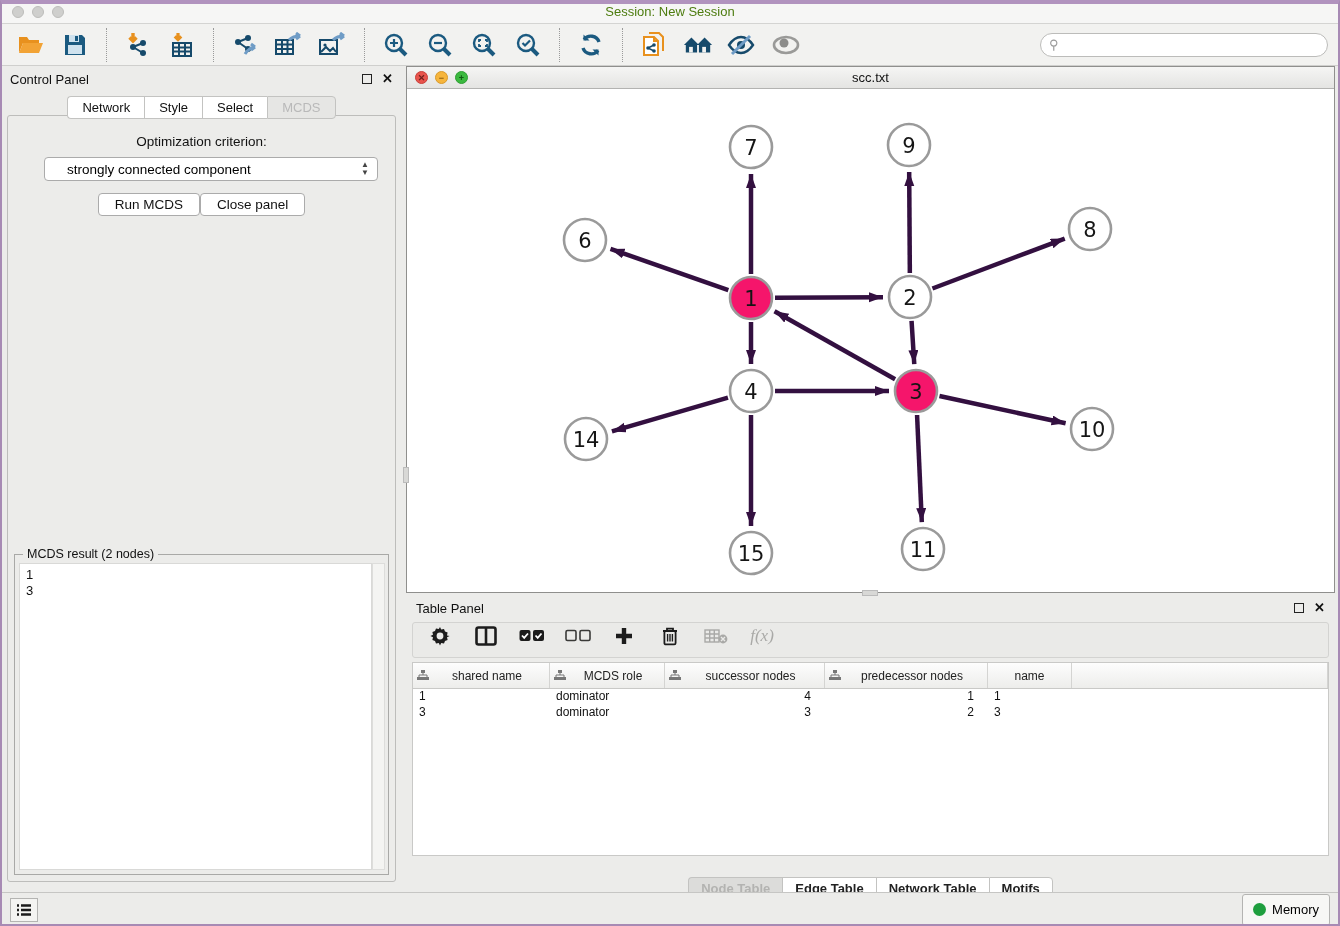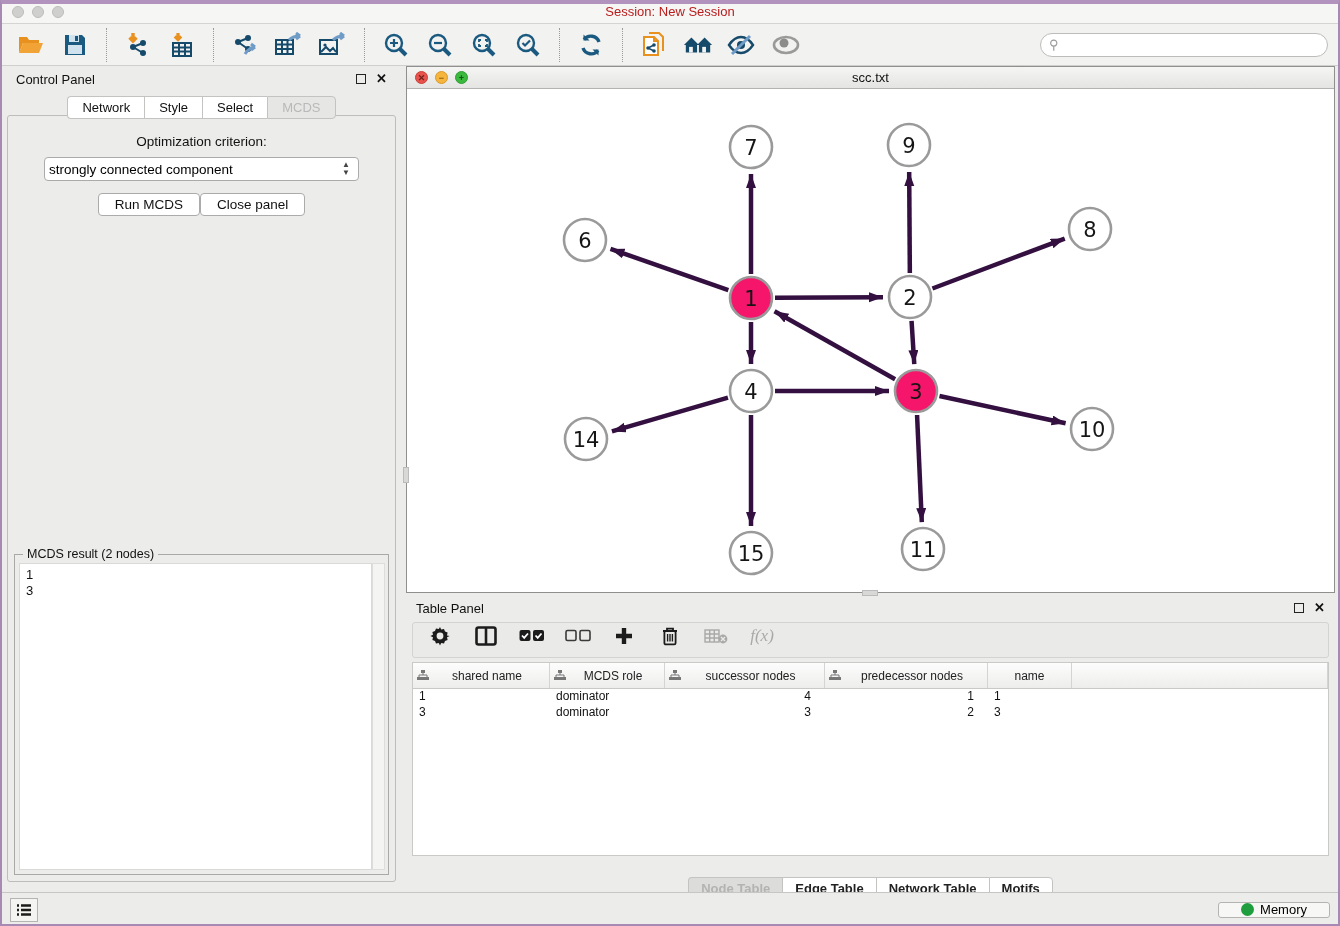--- a/index.html
+++ b/index.html
@@ -4,45 +4,45 @@
 <style>
   * { margin:0; padding:0; box-sizing:border-box; }
   html,body { width:1340px; height:926px; }
   body { font-family:"Liberation Sans", sans-serif; background:#ececea; position:relative; overflow:hidden; }
   .frame { position:absolute; inset:0; border:2px solid #a78ab4; border-top:4px solid #b193be; pointer-events:none; z-index:90; }
 
   
   .titlebar { position:absolute; left:0; top:0; width:1340px; height:24px; background:#f6f6f5; border-bottom:1px solid #d4d4d2; display:flex; align-items:center; }
   .traffic { display:flex; gap:8px; margin-left:12px; }
   .tl { width:12px; height:12px; border-radius:50%; background:#cfcfcd; border:1px solid #bdbdbb; position:relative; font-size:9px; line-height:10px; text-align:center; color:rgba(0,0,0,.55); font-weight:bold; }
-  .titlebar .title { position:absolute; left:0; right:0; text-align:center; color:#b91c1c; font-size:13px; }
+  .titlebar .title { position:absolute; left:0; right:0; text-align:center; color:#4d7c0f; font-size:13px; }
 
   
   .toolbar { position:absolute; left:0; top:24px; width:1340px; height:42px; background:#f2f2f0; border-bottom:1px solid #cfcfcd; display:flex; align-items:center; }
   .tgroup { display:flex; align-items:center; gap:14px; padding:0 16px; height:36px; }
   .tsep { border-left:1px dotted #9a9a9a; height:34px; }
   .tbtn { width:30px; height:30px; display:flex; align-items:center; justify-content:center; cursor:pointer; }
   .search-wrap { margin-left:auto; margin-right:12px; position:relative; }
   .search-wrap input { width:288px; height:24px; border:1px solid #bcbcba; border-radius:12px; background:#fff; padding:0 8px 0 26px; font-size:13px; outline:none; }
   .search-glyph { position:absolute; left:9px; top:4px; color:#9a9a9a; font-size:13px; }
 
   
   .control-panel { position:absolute; left:0; top:66px; width:403px; height:824px; background:#ececea; }
-  .cp-header { height:26px; display:flex; align-items:center; padding:0 16px; }
+  .cp-header { height:26px; display:flex; align-items:center; padding:0 10px; }
   .cp-header .cp-title { font-size:13px; color:#111; }
   .panel-btns { margin-left:auto; display:flex; gap:10px; align-items:center; }
   .float-btn { width:10px; height:10px; border:1.6px solid #222; display:inline-block; cursor:pointer; }
   .close-btn { font-size:13px; font-weight:bold; color:#111; cursor:pointer; line-height:10px; }
   .cp-tabs { position:relative; z-index:2; display:flex; justify-content:center; margin-top:4px; }
   .cp-tab { font-size:13px; padding:3px 14px; background:#fff; border:1px solid #c3c3c1; border-right:none; color:#111; cursor:pointer; }
   .cp-tab:first-child { border-radius:4px 0 0 4px; }
   .cp-tab.active { background:#e6e6e4; color:#b9b9b9; border-right:1px solid #c3c3c1; border-radius:0 4px 4px 0; }
   .cp-body { position:absolute; left:7px; right:7px; top:49px; bottom:8px; border:1px solid #bdbdbb; border-radius:3px; background:#ececea; }
   .opt-label { text-align:center; margin-top:18px; font-size:13.5px; color:#111; }
-  .dropdown { position:relative; margin:8px 36px 0 36px; height:24px; background:#fff; border:1px solid #ababab; border-radius:4px; display:flex; align-items:center; padding:0 22px 0 4px; font-size:13.5px; cursor:pointer; }
+  .dropdown { position:relative; margin:8px 17px 0 36px; height:24px; background:#fff; border:1px solid #ababab; border-radius:4px; display:flex; align-items:center; padding:0 22px 0 22px; font-size:13.5px; cursor:pointer; }
   .dd-arrows { position:absolute; right:8px; top:3px; display:flex; flex-direction:column; line-height:8px; font-size:8px; color:#444; }
   .cp-buttons { display:flex; justify-content:center; margin-top:12px; }
   .cp-btn { background:#fff; border:1px solid #ababab; border-radius:4px; font-size:13.5px; padding:3px 16px; cursor:pointer; color:#111; }
   .mcds-fieldset { position:absolute; left:6px; right:6px; top:438px; bottom:6px; border:1px solid #a9a9a7; }
   .mcds-legend { position:absolute; top:-8px; left:8px; background:#ececea; padding:0 4px; font-size:12.5px; color:#111; }
   .mcds-text { position:absolute; inset:8px 16px 4px 4px; background:#fff; border:1px solid #d9d9d7; font-size:13px; color:#111; padding:3px 6px; line-height:16px; white-space:pre-line; }
   .mcds-scroll { position:absolute; top:8px; bottom:4px; right:3px; width:13px; background:#f4f4f2; border:1px solid #dddddb; }
 
   
   .net-window { position:absolute; left:406px; top:66px; width:929px; height:527px; border:1px solid #8f8f8d; background:#fff; }
@@ -74,21 +74,21 @@
   .td { padding:0 6px; overflow:hidden; white-space:nowrap; }
   .td.num { text-align:right; padding-right:14px; }
   .tp-tabs { position:absolute; left:0; right:0; bottom:4px; height:24px; display:flex; justify-content:center; align-items:center; }
   .tp-tab { font-size:13px; font-weight:bold; padding:3px 12px; background:#fff; border:1px solid #c3c3c1; border-right:none; color:#222; cursor:pointer;margin-top:28px; }
   .tp-tab:last-child { border-right:1px solid #c3c3c1; border-radius:0 4px 4px 0; }
   .tp-tab.active { background:#dcdcda; color:#b3b3b1; border-radius:4px 0 0 4px; }
 
   
   .statusbar { position:absolute; left:0; bottom:0; width:1340px; height:34px; background:#ececea; border-top:1px solid #c6c6c4; display:flex; align-items:center; padding:0 10px; }
   .status-left-btn { width:28px; height:24px; border:1px solid #b4b4b2; background:#f4f4f2; display:flex; align-items:center; justify-content:center; cursor:pointer; }
-  .memory-btn { margin-left:auto; height:16px; border:1px solid #b4b4b2; background:#f7f7f5; border-radius:3px; display:flex; align-items:center; gap:6px; padding:0 22px; font-size:13px; cursor:pointer; }
+  .memory-btn { margin-left:auto; height:32px; border:1px solid #b4b4b2; background:#f7f7f5; border-radius:3px; display:flex; align-items:center; gap:6px; padding:0 10px; font-size:13px; cursor:pointer; }
   .mem-dot { width:13px; height:13px; border-radius:50%; background:#1e9e3e; }
 
   svg { display:block; }
 </style>
 </head>
 <body>
 
 <div class="titlebar">
   <div class="traffic">
     <span class="tl"></span>

